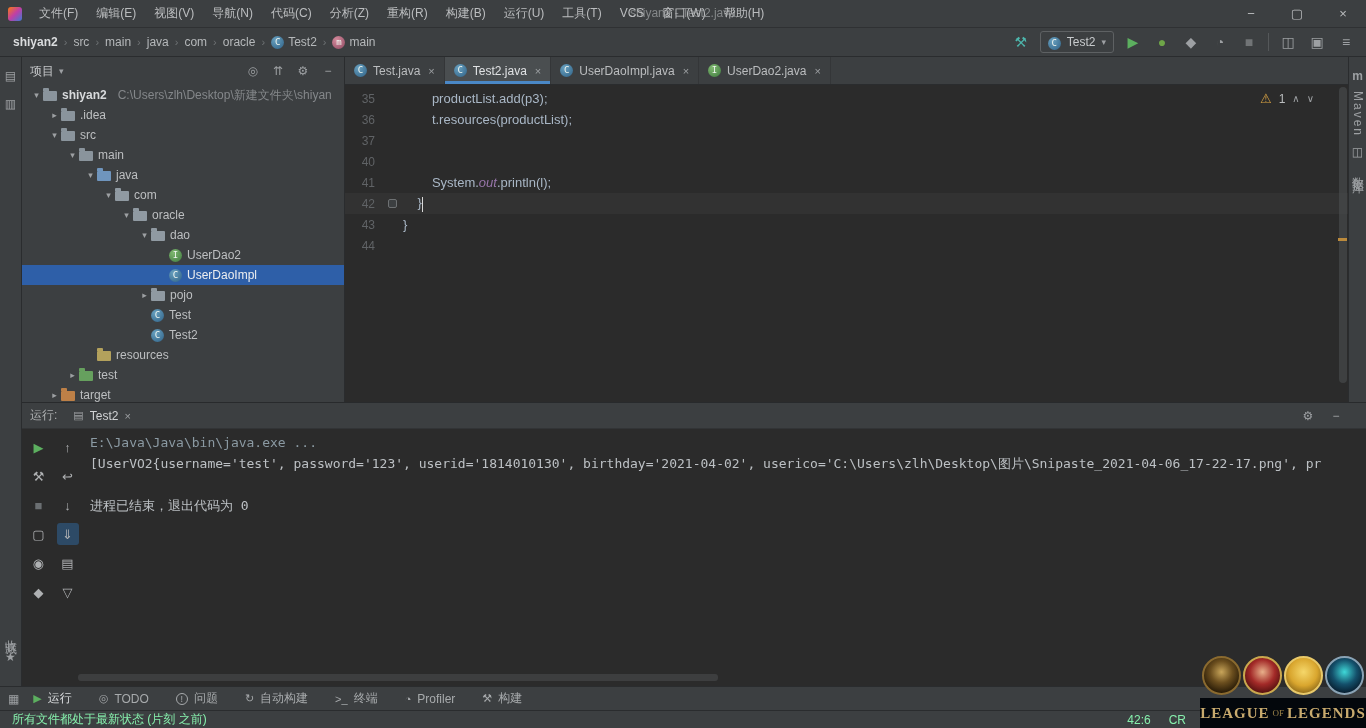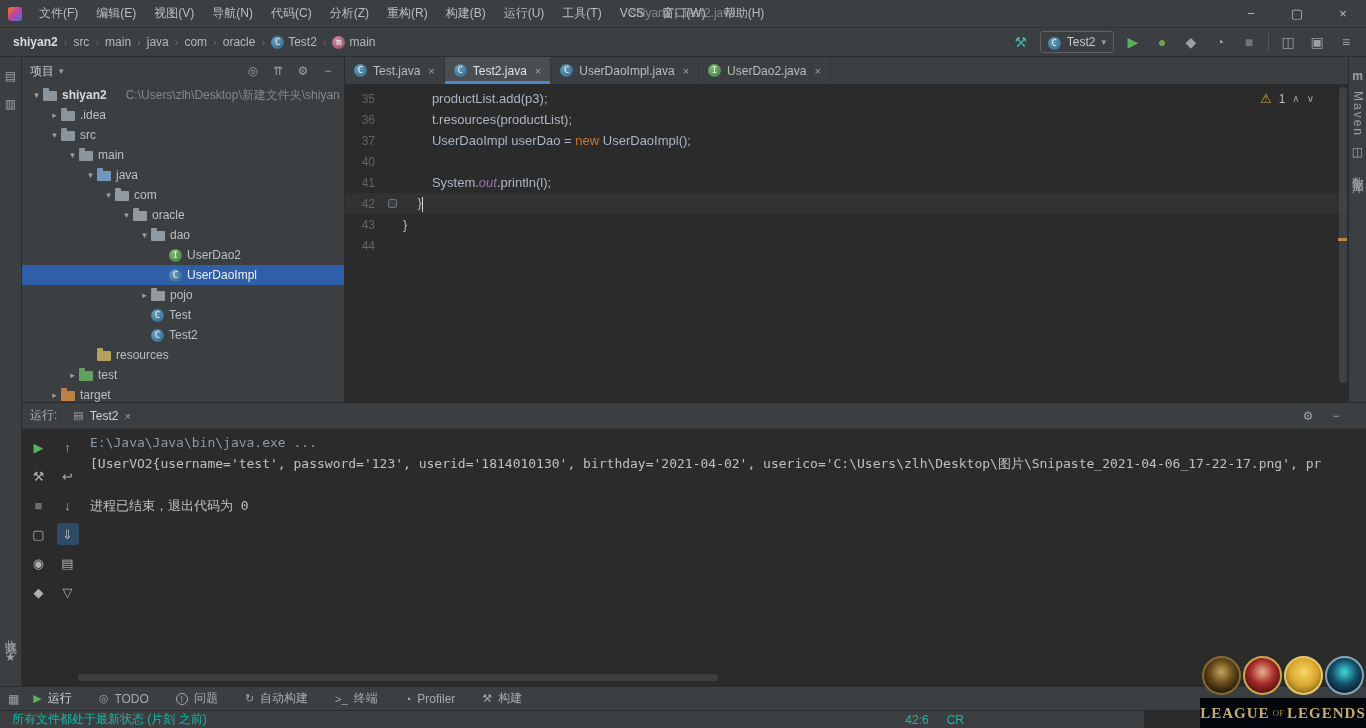--- a/index.html
+++ b/index.html
@@ -48,21 +48,21 @@
   
   #projectpanel{left:22px;top:57px;width:323px;height:345px;background:#3c3f41;border-right:1px solid #2a2c2e;overflow:hidden}
   #project-header{height:28px;display:flex;align-items:center;padding:0 8px;color:#c3c5c7;gap:5px}
   #project-header-tools{margin-left:auto;display:flex;gap:9px}
   .ph-icon{color:#9da0a3;font-size:12px;min-width:16px;text-align:center}
   #tree{font-size:12px;color:#bdbfc1}
   .tree-row{height:20px;display:flex;align-items:center;white-space:nowrap}
   .tree-row.selected{background:#2e5fa8;color:#eceef0}
   .tree-chevron{width:13px;text-align:center;color:#9da0a3;font-size:9px;flex:none}
   .tree-label{margin-left:5px}
-  .tree-hint{margin-left:19px;color:#84878a}
+  .tree-hint{margin-left:11px;color:#84878a}
 
   
   #tabsbar{left:345px;top:57px;width:1003px;height:28px;background:#3c3f41;border-bottom:1px solid #2a2c2e;display:flex;align-items:stretch}
   .etab{display:flex;align-items:center;gap:6px;padding:0 9px;color:#bbbdbf;border-right:1px solid #343638;position:relative}
   .etab .close{color:#9da0a3;font-size:11px;margin-left:2px}
   .etab.active{background:#4a4e50;color:#e0e2e4}
   .etab.active::after{content:"";position:absolute;left:0;right:0;bottom:0;height:3px;background:#4a88c7}
 
   
   #editor{left:345px;top:85px;width:1003px;height:317px;background:#2b2b2b;overflow:hidden}
@@ -97,21 +97,21 @@
 
   
   #bottombar{left:0;top:686px;width:1366px;height:24px;background:#3c3f41;border-top:1px solid #2a2c2e;display:flex;align-items:center;padding:0 8px;gap:0}
   #bottom-items{display:flex;align-items:center;gap:27px;margin-left:14px}
   .bb-item{display:flex;align-items:center;gap:6px;color:#a7aaac}
   .bb-item.active{color:#dcdee0}
   .bb-icon{font-size:11px}
   .bb-circle{width:12px;height:12px;border:1px solid #a7aaac;border-radius:50%;font-size:9px;display:flex;align-items:center;justify-content:center;color:#a7aaac}
 
   
-  #statusbar{left:0;top:710px;width:1144px;height:18px;background:#3c3f41;border-top:1px solid #2a2c2e;display:flex;align-items:center;padding:3px 12px;color:#14b8a6}
+  #statusbar{left:0;top:710px;width:1366px;height:18px;background:#3c3f41;border-top:1px solid #2a2c2e;display:flex;align-items:center;padding:3px 12px;color:#86efac}
   #status-right{margin-left:auto;display:flex;gap:18px;margin-right:168px}
 
   
   #lol{position:absolute;right:2px;bottom:0;width:162px;height:76px;z-index:10}
   #lol-circles{position:absolute;left:0;top:0;width:100%;height:46px;display:flex;justify-content:space-between;align-items:center}
   .lol-c{width:39px;height:39px;border-radius:50%;flex:none}
   .lol-bronze{background:radial-gradient(circle at 50% 40%,#c8a55a 0%,#6b4e1e 40%,#241806 78%);border:2px solid #8a6a2f}
   .lol-red{background:radial-gradient(circle at 50% 40%,#e8b08a 0%,#a32a28 45%,#4a0d0c 82%);border:2px solid #caa84e}
   .lol-gold{background:radial-gradient(circle at 50% 40%,#f5d76a 0%,#d9a62e 50%,#7a5a14 88%);border:2px solid #e8c96a}
   .lol-blue{background:radial-gradient(circle at 50% 40%,#3fd8d8 0%,#14506b 45%,#061626 82%);border:2px solid #8aa3b5}
@@ -340,21 +340,20 @@
           <span class="code-content"><span class="seg-d">        productList.add(p3);</span></span>
         </div>
         <div class="code-line">
           <span class="ln">36</span>
           <span class="fold"></span>
           <span class="code-content"><span class="seg-d">        t.resources(productList);</span></span>
         </div>
         <div class="code-line">
           <span class="ln">37</span>
           <span class="fold"></span>
-          <span class="code-content"><span class="seg-d">        UserDaoImpl userDao = </span><span class="seg-k">new</span><span class="seg-d"> UserDaoImpl();</span></span>
         </div>
         <div class="code-line">
           <span class="ln">40</span>
           <span class="fold"></span>
         </div>
         <div class="code-line">
           <span class="ln">41</span>
           <span class="fold"></span>
           <span class="code-content"><span class="seg-d">        System.</span><span class="seg-f">out</span><span class="seg-d">.println(l);</span></span>
         </div>

